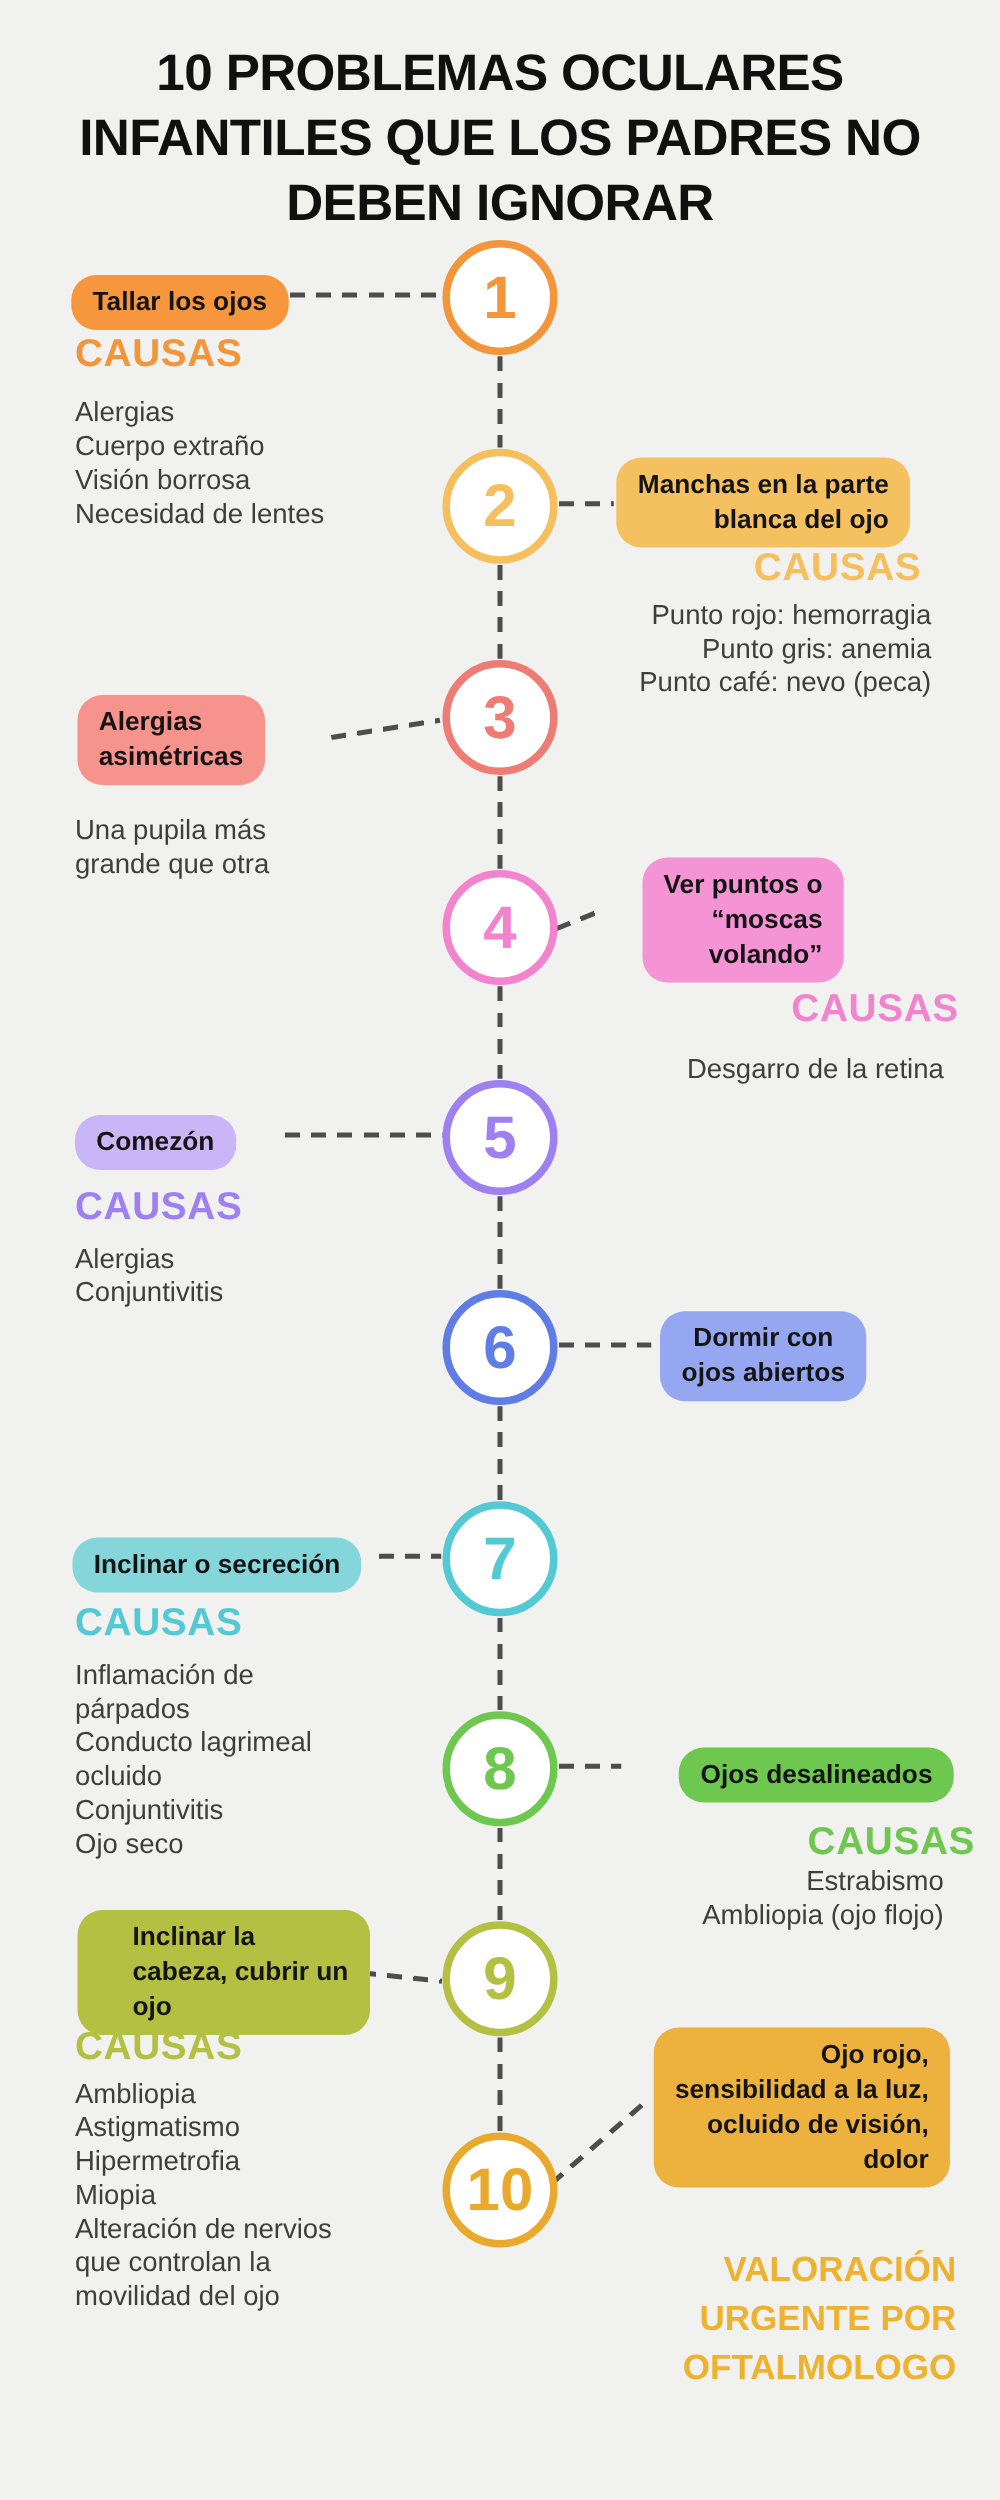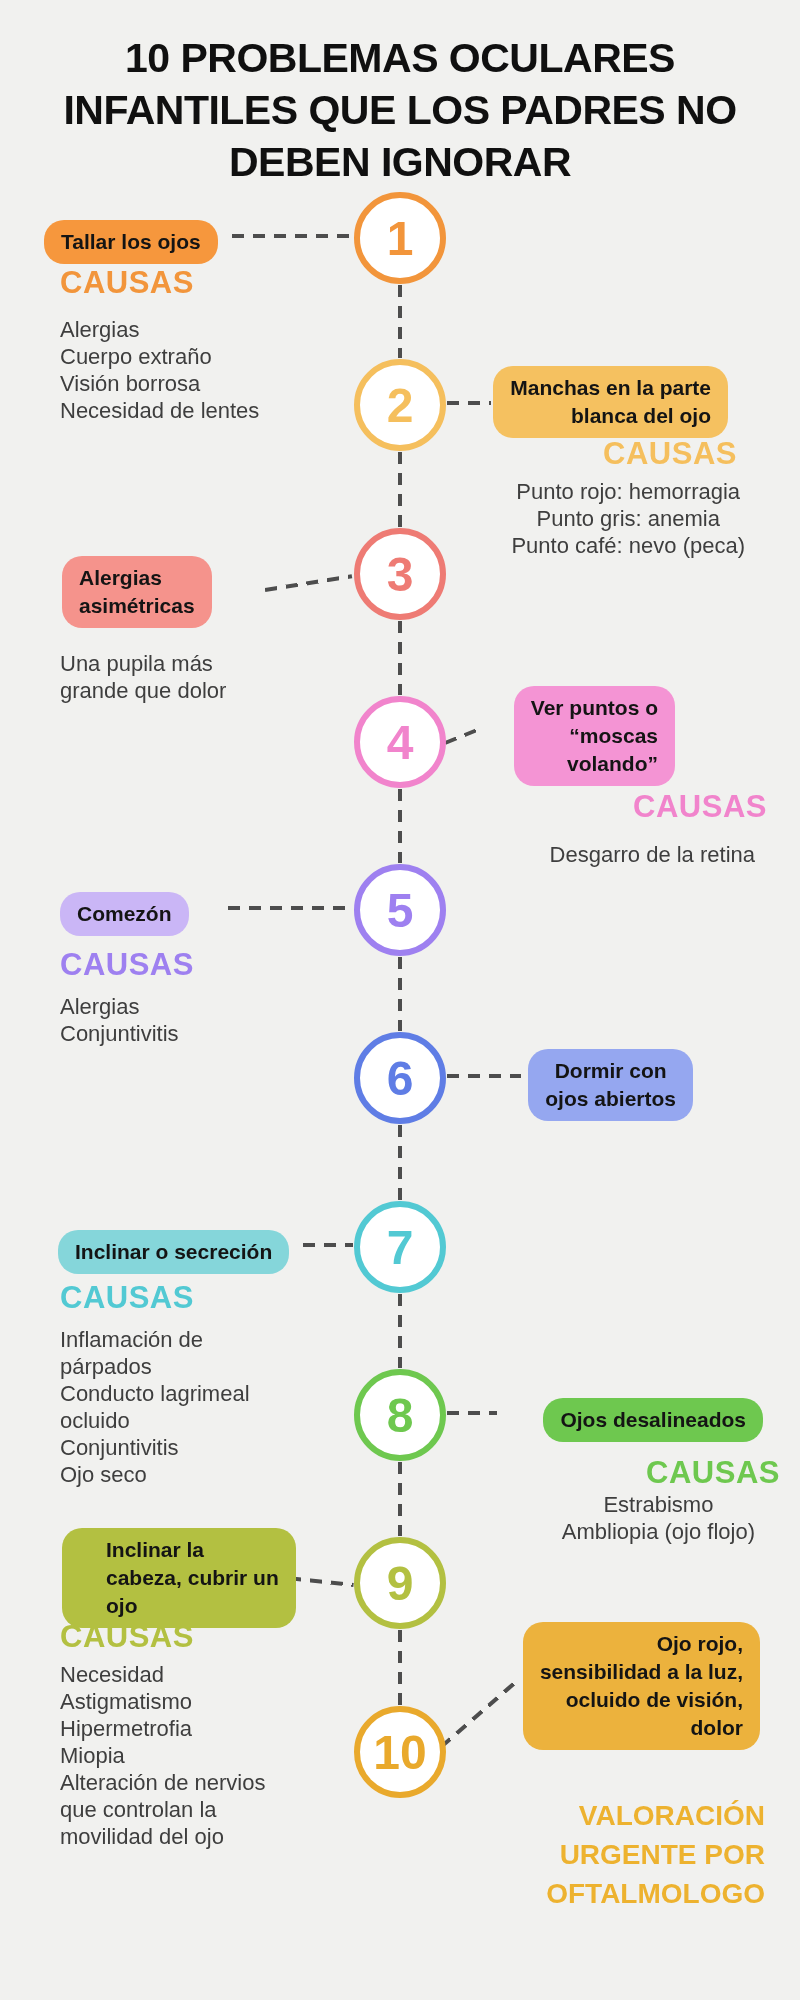--- a/index.html
+++ b/index.html
@@ -48,21 +48,21 @@
     letter-spacing:0.5px;
     color:var(--c);
     white-space:nowrap;
   }
   .causes{
     position:absolute;
     font-size:22px;line-height:27px;
     color:#3e3e3e;
     white-space:pre-line;
   }
-  .causes.r{text-align:center;}
+  .causes.r{text-align:right;}
   .footer-note{
     position:absolute;
     font-weight:800;font-size:28px;line-height:39px;
     text-align:right;
     white-space:pre-line;
   }
   .hline{
     position:absolute;height:4px;
     background:repeating-linear-gradient(to right,#4d4d4d 0 12px,transparent 12px 21px);
     z-index:1;
@@ -96,21 +96,21 @@
   <div class="vline" style="left:398px;top:1125px;height:75px;"></div>
   <div class="vline" style="left:398px;top:1294px;height:74px;"></div>
   <div class="vline" style="left:398px;top:1462px;height:74px;"></div>
   <div class="vline" style="left:398px;top:1630px;height:75px;"></div>
 
   <div style="--c: #f2953b; --p: #f6973d;">
     <div class="hline" style="left:232px;top:234px;width:122px;"></div>
     <div class="circle" style="left:354px;top:192px;">
         <span>1</span>
       </div>
-    <div class="pill" style="left:44px;top:220px;text-align:center;">Tallar los ojos</div>
+    <div class="pill" style="left:57px;top:220px;text-align:center;">Tallar los ojos</div>
     <div class="causes-heading" style="left:60px;top:266px;">CAUSAS</div>
     <div class="causes" style="left:60px;top:316px;">Alergias
 Cuerpo extraño
 Visión borrosa
 Necesidad de lentes</div>
   </div>
 
   <div style="--c: #f5bf5d; --p: #f5c160;">
     <div class="hline" style="left:447px;top:401px;width:44px;"></div>
     <div class="circle" style="left:354px;top:359px;">
@@ -125,21 +125,21 @@
   </div>
 
   <div style="--c: #ee7b74; --p: #f5938c;">
     <div class="dline" style="left:265px;top:588px;width:88px;transform:rotate(-9deg);"></div>
     <div class="circle" style="left:354px;top:528px;">
         <span>3</span>
       </div>
     <div class="pill" style="left:62px;top:556px;">Alergias
 asimétricas</div>
     <div class="causes" style="left:60px;top:650px;">Una pupila más
-grande que dolor</div>
+grande que otra</div>
   </div>
 
   <div style="--c: #f184cc; --p: #f494d4;">
     <div class="dline" style="left:445px;top:741px;width:34px;transform:rotate(-22deg);"></div>
     <div class="circle" style="left:354px;top:696px;">
         <span>4</span>
       </div>
     <div class="pill r" style="right:125px;top:686px;">Ver puntos o
 “moscas
 volando”</div>
@@ -195,21 +195,21 @@
 
   <div style="--c: #b3c041; --p: #b3c041;">
     <div class="dline" style="left:268px;top:1574px;width:86px;transform:rotate(6deg);"></div>
     <div class="circle" style="left:354px;top:1537px;">
         <span>9</span>
       </div>
     <div class="pill" style="left:62px;top:1528px;padding-left:44px;">Inclinar la
 cabeza, cubrir un
 ojo</div>
     <div class="causes-heading" style="left:60px;top:1620px;">CAUSAS</div>
-    <div class="causes" style="left:60px;top:1661px;">Necesidad
+    <div class="causes" style="left:60px;top:1661px;">Ambliopia
 Astigmatismo
 Hipermetrofia
 Miopia
 Alteración de nervios
 que controlan la
 movilidad del ojo</div>
   </div>
 
   <div style="--c: #e9a92c; --p: #ecb23d;">
     <div class="dline" style="left:441px;top:1745px;width:103px;transform:rotate(-41deg);"></div>

